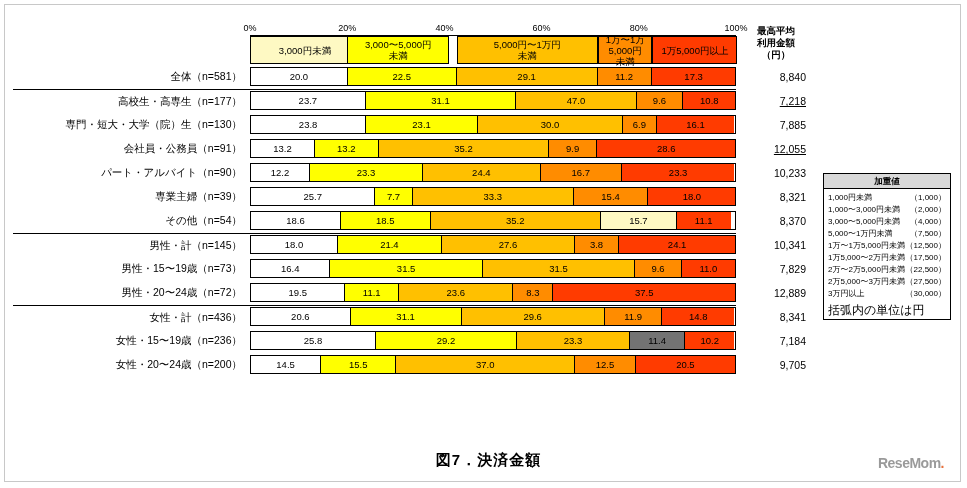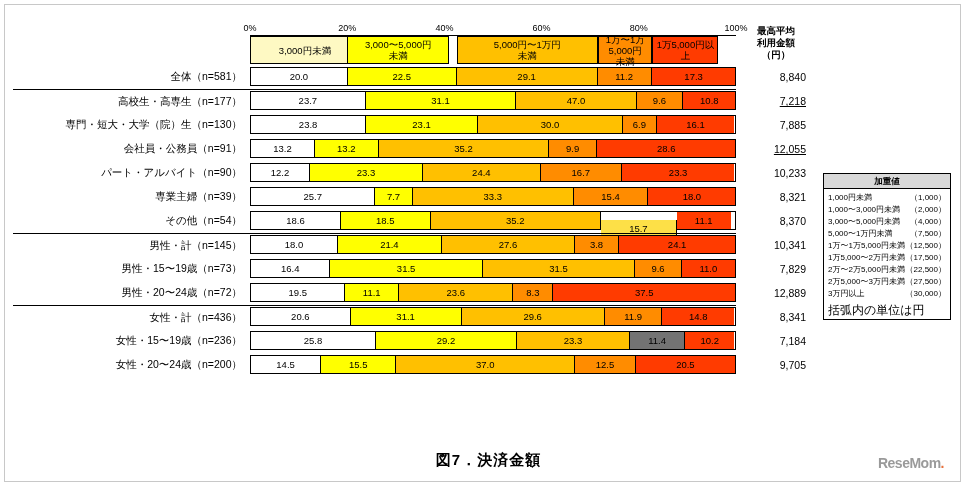--- a/index.html
+++ b/index.html
@@ -129,21 +129,21 @@
         <div>未満</div>
       </div>
       <div class="cell" style="left: 206.55px; width: 141.426px; background: rgb(255, 192, 0);">
         <div>5,000円〜1万円</div>
         <div>未満</div>
       </div>
       <div class="cell" style="left: 347.976px; width: 54.432px; background: rgb(255, 140, 0);">
         <div>1万〜1万5,000円</div>
         <div>未満</div>
       </div>
-      <div class="cell" style="left: 402.408px; width: 66px; background: rgb(255, 59, 0);">
+      <div class="cell" style="left: 402.408px; width: 85px; background: rgb(255, 59, 0);">
         <div>1万5,000円以上</div>
       </div>
     </div>
 
   <div class="labels">
       <div class="lblrow">全体（n=581）</div>
       <div class="lblrow sep">高校生・高専生（n=177）</div>
       <div class="lblrow">専門・短大・大学（院）生（n=130）</div>
       <div class="lblrow">会社員・公務員（n=91）</div>
       <div class="lblrow">パート・アルバイト（n=90）</div>
@@ -211,21 +211,21 @@
           <div class="seg" style="flex: 0 0 33.3%; background: rgb(255, 192, 0);">33.3</div>
           <div class="seg" style="flex: 0 0 15.4%; background: rgb(255, 140, 0);">15.4</div>
           <div class="seg" style="flex: 0 0 18%; background: rgb(255, 59, 0);">18.0</div>
         </div>
       </div>
       <div class="barrow">
         <div class="bar">
           <div class="seg" style="flex: 0 0 18.6%; background: rgb(255, 255, 255);">18.6</div>
           <div class="seg" style="flex: 0 0 18.5%; background: rgb(255, 255, 0);">18.5</div>
           <div class="seg" style="flex: 0 0 35.2%; background: rgb(255, 192, 0);">35.2</div>
-          <div class="seg" style="flex: 0 0 15.7%; background: #fde047; margin-top: 8px;">15.7</div>
+          <div class="seg" style="flex: 0 0 15.7%; background: #fef9c3;">15.7</div>
           <div class="seg" style="flex: 0 0 11.1%; background: rgb(255, 59, 0);">11.1</div>
         </div>
       </div>
       <div class="barrow">
         <div class="grpline" style="top: 0px;"></div>
         <div class="bar">
           <div class="seg" style="flex: 0 0 18%; background: rgb(255, 255, 255);">18.0</div>
           <div class="seg" style="flex: 0 0 21.4%; background: rgb(255, 255, 0);">21.4</div>
           <div class="seg" style="flex: 0 0 27.6%; background: rgb(255, 192, 0);">27.6</div>
           <div class="seg" style="flex: 0 0 9%; background: rgb(255, 140, 0);">3.8</div>

